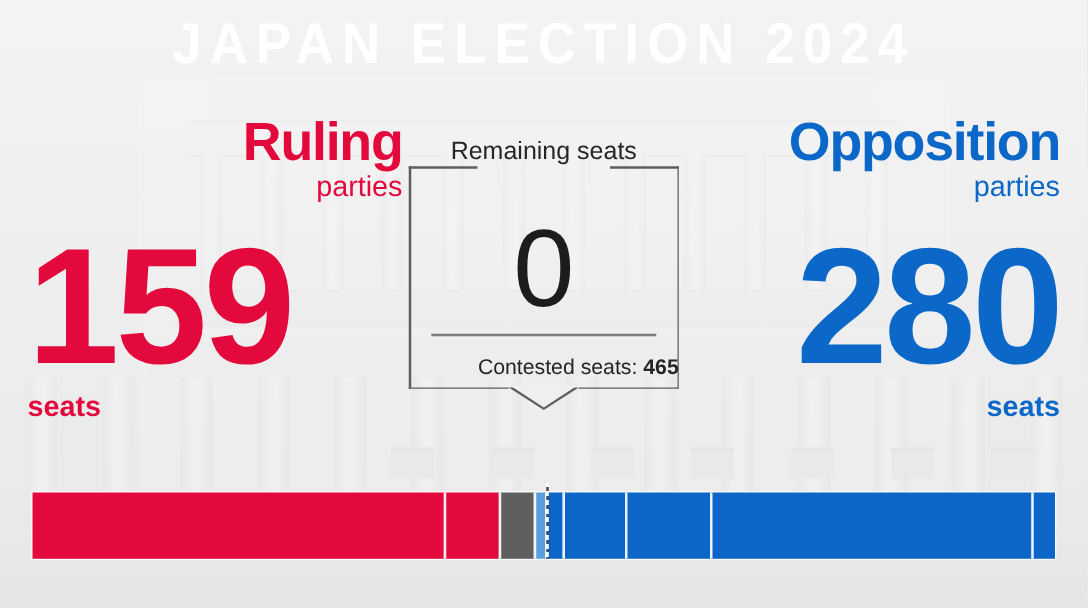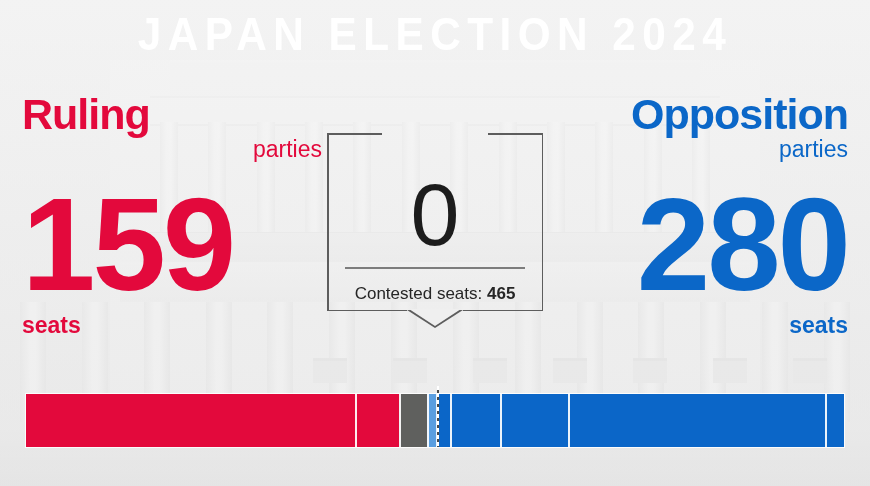--- a/index.html
+++ b/index.html
@@ -82,21 +82,21 @@
     letter-spacing:7px;
     transform:scaleX(.92);transform-origin:center top;
     white-space:nowrap;
   }
 
   
   .side{position:absolute;top:92px;width:300px;}
   .side.left{left:22px;text-align:left;}
   .side.right{right:22px;text-align:right;}
   .side .head{
-    font-size:43px;font-weight:bold;line-height:45px;letter-spacing:-1px;
+    font-size:43px;font-weight:bold;line-height:45px;letter-spacing:-1px;text-align:right;
   }
   .side .sub{
     font-size:23px;font-weight:normal;line-height:26px;margin-top:-1px;text-align:right;
   }
   .side .bignum{
     font-size:132px;font-weight:bold;line-height:118px;letter-spacing:-3px;
     margin-top:24px;
   }
   .side .seats{
     font-size:23px;font-weight:bold;line-height:26px;margin-top:8px;
@@ -135,21 +135,21 @@
     font-size:20px;line-height:25px;color:#262626;
   }
   .cb-zero{
     position:absolute;left:0;top:38px;width:216px;text-align:center;
     font-size:88px;line-height:88px;color:#1c1c1c;font-weight:normal;
   }
   .cb-rule{
     position:absolute;left:18px;top:134px;width:180px;height:2px;background:#7d7d7d;
   }
   .cb-contested{
-    position:absolute;left:0;top:144px;width:216px;text-align:center;
+    position:absolute;left:0;top:144px;width:216px;text-align:right;
     font-size:17px;line-height:34px;color:#262626;white-space:nowrap;
   }
   .cb-contested b{font-weight:bold;}
 
   
   .threshold{
     position:absolute;left:0;top:338px;width:870px;text-align:center;
     font-size:20px;line-height:26px;color:#343434;
   }
 
@@ -246,20 +246,21 @@
     <div class="cb-border">
       <span class="cb-left"></span>
       <span class="cb-right"></span>
       <span class="cb-top-l"></span>
       <span class="cb-top-r"></span>
       <span class="cb-bot-l"></span>
       <span class="cb-bot-r"></span>
     </div>
     <div class="cb-notch"></div>
     <div class="cb-notch-in"></div>
+    <div class="cb-title">Remaining seats</div>
     <div class="cb-zero">0</div>
     <div class="cb-rule"></div>
     <div class="cb-contested">
       <span>Contested seats:</span>
       <b>465</b>
     </div>
   </div>
 
 
   <div class="bar" id="seat-bar">

